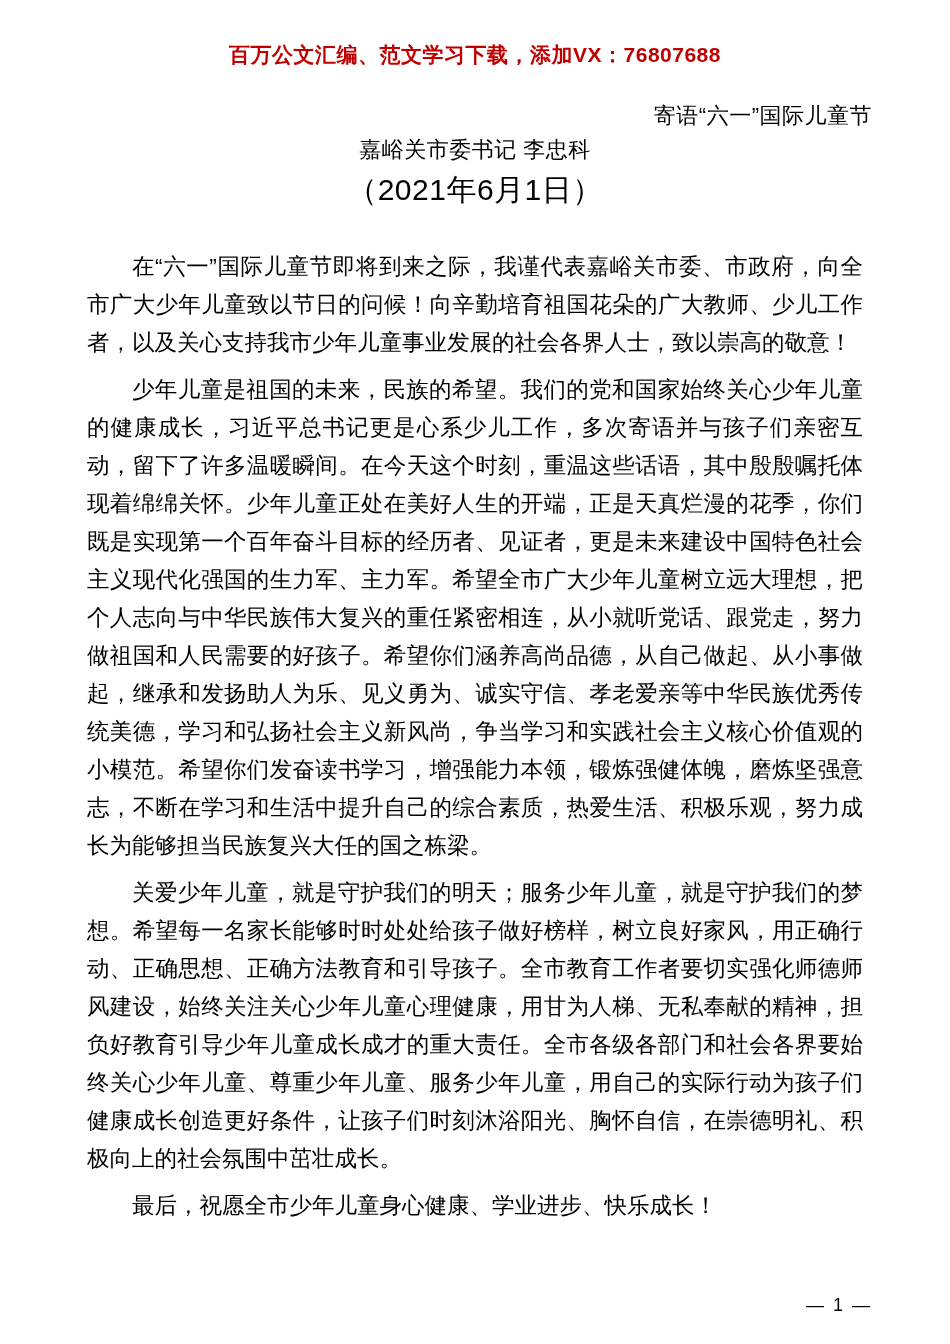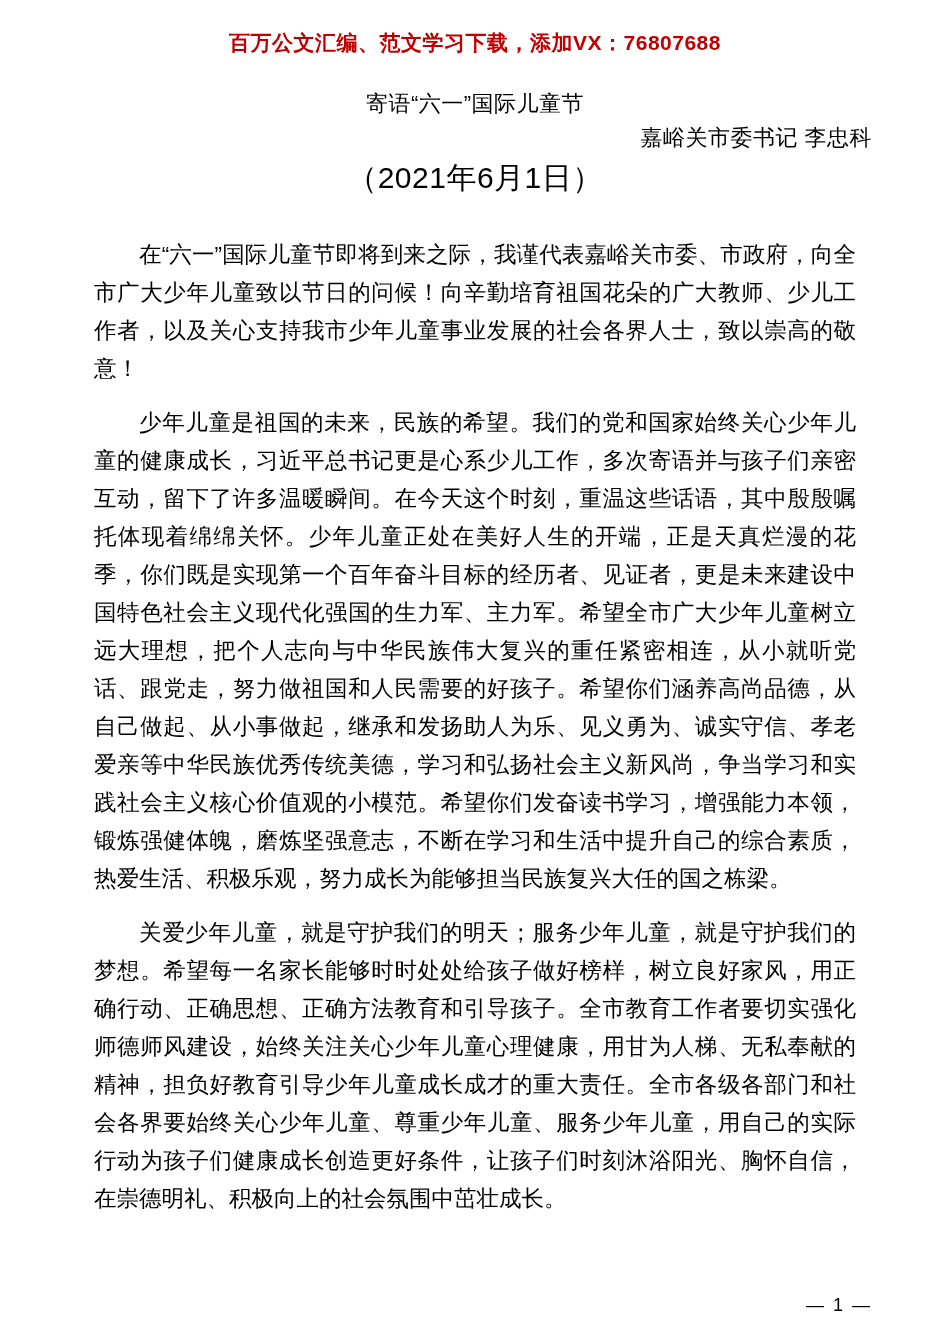--- a/index.html
+++ b/index.html
@@ -21,53 +21,53 @@
     height: 1344px;
     box-sizing: border-box;
     padding: 0 78px;
   }
   .watermark {
     text-align: center;
     color: #c00000;
     font-size: 21px;
     font-weight: bold;
     letter-spacing: 0.5px;
-    padding-top: 30px;
+    padding-top: 42px;
     line-height: 1.2;
     white-space: nowrap;
   }
   .doc-title {
-    text-align: center;
+    text-align: right;
     font-size: 22px;
     line-height: 1.55;
     margin-top: 32px;
     letter-spacing: 0.5px;
   }
   .doc-subtitle {
-    text-align: right;
+    text-align: center;
     font-size: 22px;
     line-height: 1.55;
     letter-spacing: 0.5px;
   }
   .doc-date {
     text-align: center;
     font-size: 30px;
     line-height: 1.55;
     letter-spacing: 0.5px;
   }
   .body-text {
     margin-top: 34px;
   }
   .para {
     font-size: 22.5px;
     line-height: 38px;
     text-align: justify;
     text-justify: inter-ideograph;
     text-indent: 2em;
-    margin: 16px;
+    margin: 9px;
     letter-spacing: 0px;
   }
   .page-number {
     position: absolute;
     right: 78px;
     bottom: 28px;
     font-size: 18px;
     letter-spacing: 2px;
     color: #000;
   }
@@ -82,17 +82,18 @@
   <div class="doc-title">寄语“六一”国际儿童节</div>
 
   <div class="doc-subtitle">嘉峪关市委书记 李忠科</div>
 
   <div class="doc-date">（2021年6月1日）</div>
 
   <div class="body-text">
     <p class="para">在“六一”国际儿童节即将到来之际，我谨代表嘉峪关市委、市政府，向全市广大少年儿童致以节日的问候！向辛勤培育祖国花朵的广大教师、少儿工作者，以及关心支持我市少年儿童事业发展的社会各界人士，致以崇高的敬意！</p>
     <p class="para">少年儿童是祖国的未来，民族的希望。我们的党和国家始终关心少年儿童的健康成长，习近平总书记更是心系少儿工作，多次寄语并与孩子们亲密互动，留下了许多温暖瞬间。在今天这个时刻，重温这些话语，其中殷殷嘱托体现着绵绵关怀。少年儿童正处在美好人生的开端，正是天真烂漫的花季，你们既是实现第一个百年奋斗目标的经历者、见证者，更是未来建设中国特色社会主义现代化强国的生力军、主力军。希望全市广大少年儿童树立远大理想，把个人志向与中华民族伟大复兴的重任紧密相连，从小就听党话、跟党走，努力做祖国和人民需要的好孩子。希望你们涵养高尚品德，从自己做起、从小事做起，继承和发扬助人为乐、见义勇为、诚实守信、孝老爱亲等中华民族优秀传统美德，学习和弘扬社会主义新风尚，争当学习和实践社会主义核心价值观的小模范。希望你们发奋读书学习，增强能力本领，锻炼强健体魄，磨炼坚强意志，不断在学习和生活中提升自己的综合素质，热爱生活、积极乐观，努力成长为能够担当民族复兴大任的国之栋梁。</p>
     <p class="para">关爱少年儿童，就是守护我们的明天；服务少年儿童，就是守护我们的梦想。希望每一名家长能够时时处处给孩子做好榜样，树立良好家风，用正确行动、正确思想、正确方法教育和引导孩子。全市教育工作者要切实强化师德师风建设，始终关注关心少年儿童心理健康，用甘为人梯、无私奉献的精神，担负好教育引导少年儿童成长成才的重大责任。全市各级各部门和社会各界要始终关心少年儿童、尊重少年儿童、服务少年儿童，用自己的实际行动为孩子们健康成长创造更好条件，让孩子们时刻沐浴阳光、胸怀自信，在崇德明礼、积极向上的社会氛围中茁壮成长。</p>
+    <p class="para">最后，祝愿全市少年儿童身心健康、学业进步、快乐成长！</p>
   </div>
 
   <div class="page-number">— 1 —</div>
 
 </div>
 
 </body></html>

